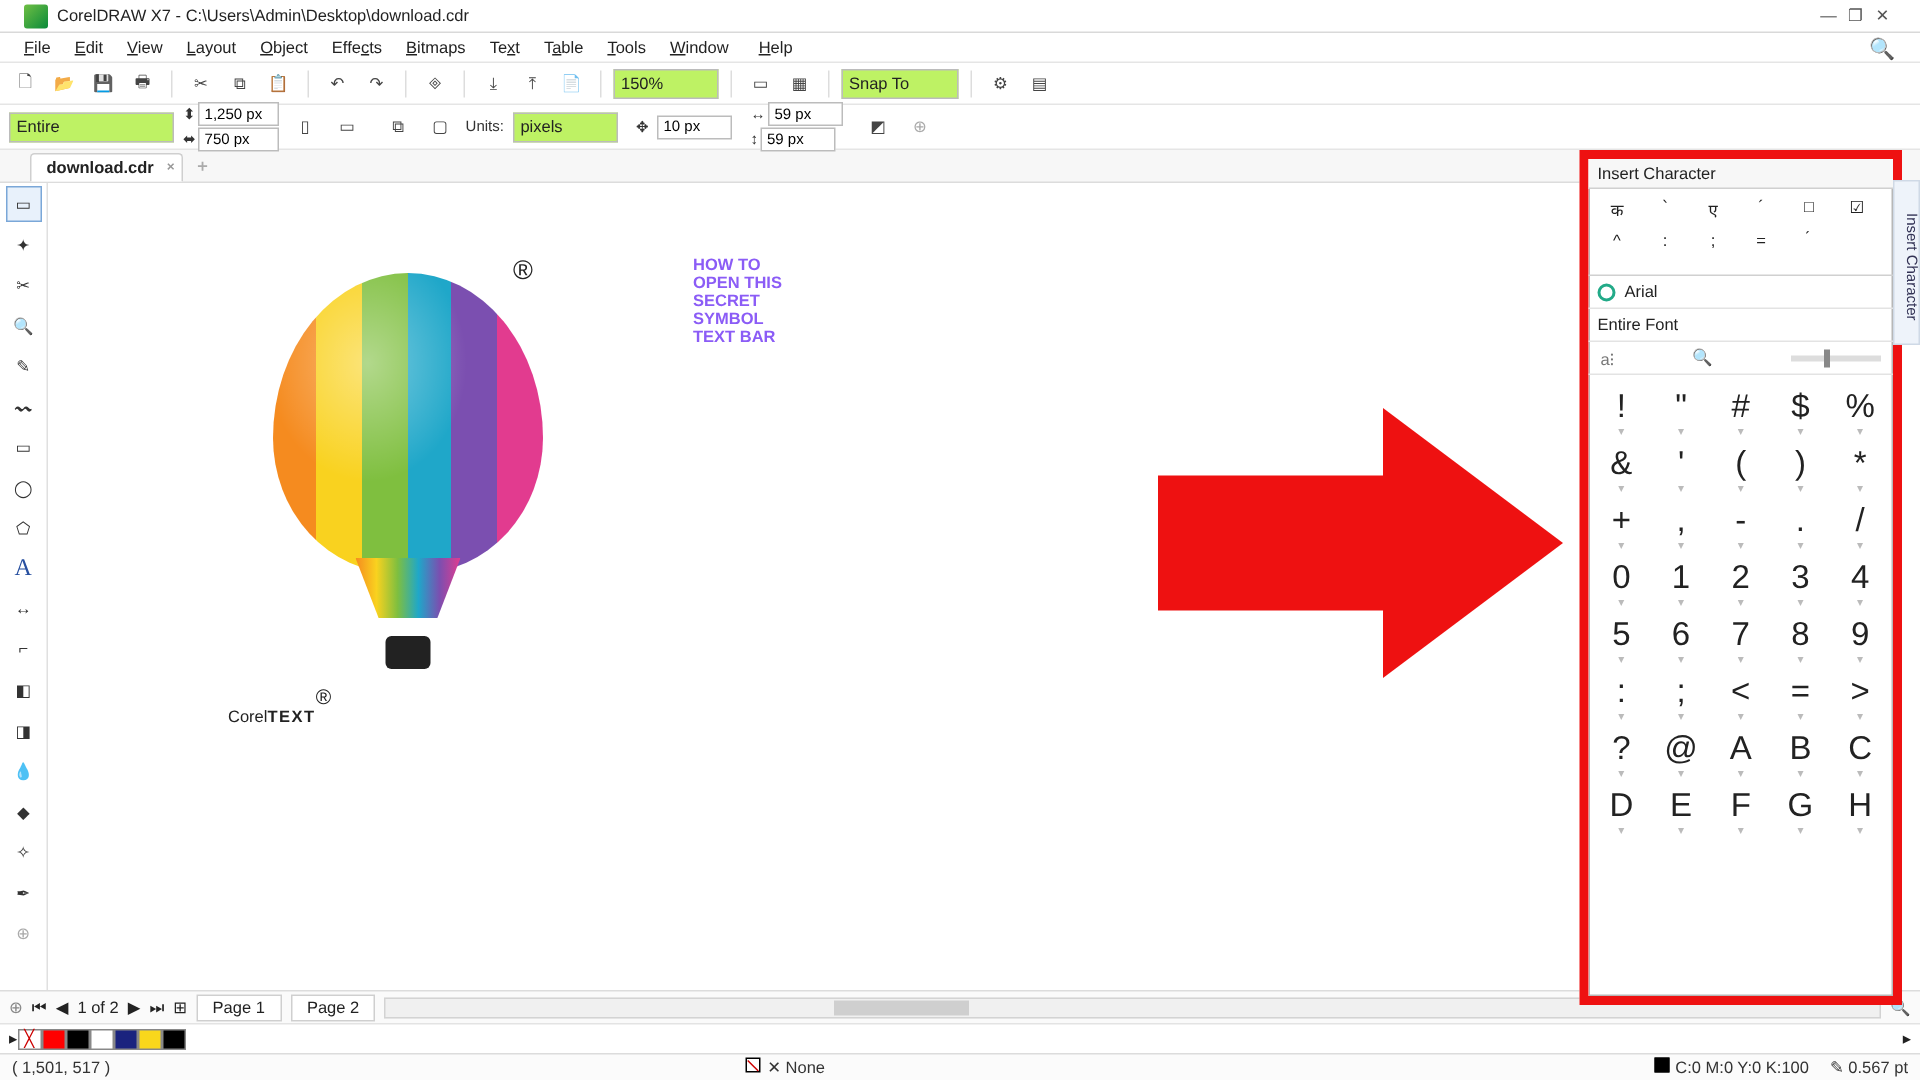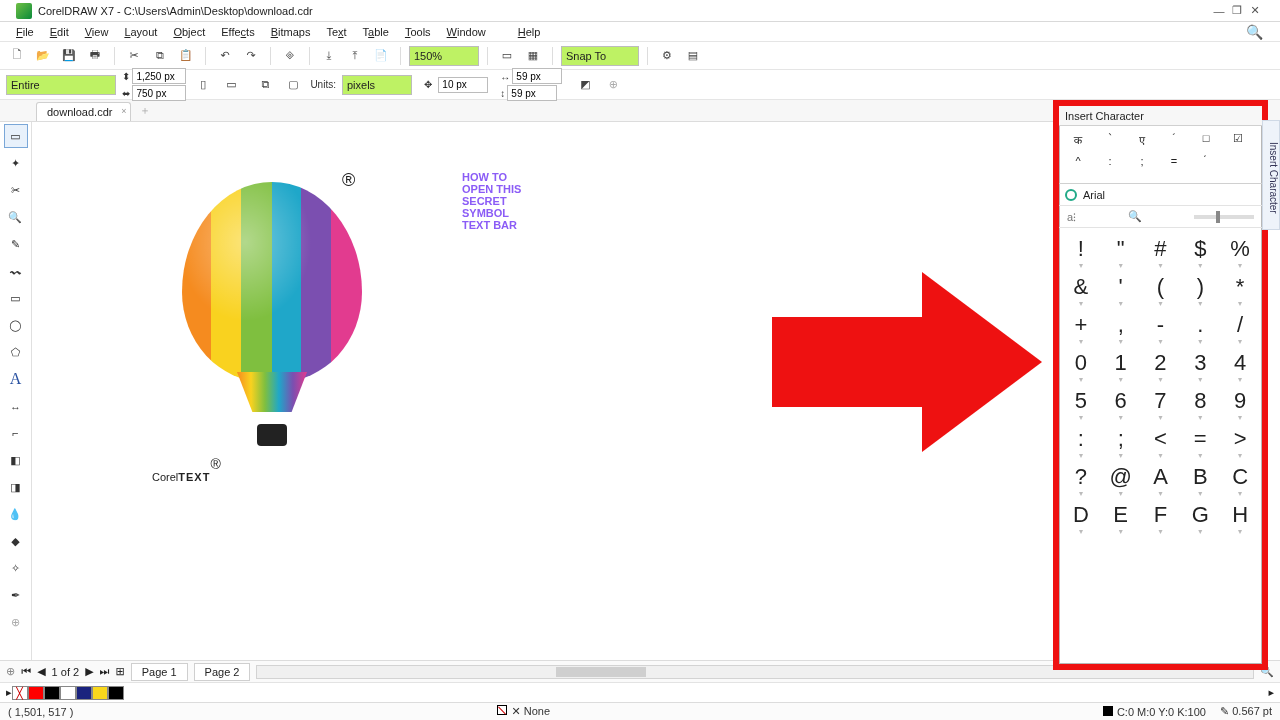--- a/index.html
+++ b/index.html
@@ -8,38 +8,38 @@
 
 .titlebar { height:22px; background:#fff; border-bottom:1px solid #d9d9d9; display:flex; align-items:center; padding:0 16px; }
 .titlebar .app-icon { width:16px; height:16px; margin-right:6px; background:linear-gradient(135deg,#6fbf44,#0a8a3a); border-radius:2px; }
 .titlebar .title { flex:1; }
 .titlebar .winbtn { width:18px; text-align:center; color:#555; cursor:default; }
 
 
 .menubar { height:20px; display:flex; align-items:center; padding:0 8px; border-bottom:1px solid #e5e5e5; }
 .menubar span { padding:2px 8px; }
 .menubar span u { text-decoration:underline; }
-.menubar .help-at-end { margin-left:16px; }
+.menubar .help-at-end { margin-left:4px; }
 .menubar .search-icon { margin-left:auto; color:#c0392b; font-size:14px; }
 
 
 .tbrow { height:28px; display:flex; align-items:center; padding:0 6px; border-bottom:1px solid #e5e5e5; gap:4px; }
 .tbrow .sep { width:1px; height:18px; background:#ddd; margin:0 4px; }
 .tbtn { width:22px; height:22px; border:1px solid transparent; display:flex; align-items:center; justify-content:center; color:#444; background:#fff; }
 .combo { height:20px; border:1px solid #bcbcbc; background:#bef264; display:flex; align-items:center; padding:0 4px; }
 .combo .arrow { margin-left:4px; font-size:8px; color:#555; }
 .mini { font-size:10px; color:#333; }
 
 
 .propbar { height:30px; display:flex; align-items:center; padding:0 6px; border-bottom:1px solid #e5e5e5; gap:6px; }
 .propbar .combo { min-width:110px; }
 .propbar input.num { width:54px; height:16px; border:1px solid #bcbcbc; font-size:10px; padding:0 3px; }
 
 
-.tabbar { height:22px; display:flex; align-items:flex-end; padding-left:36px; background:#f7f7f7; border-bottom:1px solid #dcdcdc; }
+.tabbar { height:22px; display:flex; align-items:flex-end; padding-left:20px; background:#f7f7f7; border-bottom:1px solid #dcdcdc;font-weight:bold; }
 .doc-tab { background:#fff; border:1px solid #cfcfcf; border-bottom:none; padding:3px 18px 3px 10px; border-radius:3px 3px 0 0; position:relative; }
 .doc-tab .x { position:absolute; right:4px; top:3px; color:#999; font-size:9px; }
 .doc-tab.add { background:transparent; border:none; color:#aaa; padding:3px 8px; }
 
 
 .main { display:flex; height:calc(720px - 22px - 20px - 28px - 30px - 22px - 22px - 20px - 18px); }
 .tools { width:32px; border-right:1px solid #e0e0e0; display:flex; flex-direction:column; align-items:center; padding-top:2px; gap:3px; background:#fff; }
 .tool { width:24px; height:24px; display:flex; align-items:center; justify-content:center; color:#333; }
 .tool.sel { border:1px solid #7aa7d8; background:#e8f1fb; }
 .ruler-h { height:18px; background:#fafafa; border-bottom:1px solid #d0d0d0; position:relative; font-size:9px; color:#777; overflow:hidden;}
@@ -326,20 +326,23 @@
       <span>☑</span>
       <span>^</span>
       <span>:</span>
       <span>;</span>
       <span>=</span>
       <span> ́</span>
     </div>
   <div class="fontrow">
     <span class="o"></span>
     <span>Arial</span>
+  </div>
+  <div class="filterrow">
+    <span>Entire Font</span>
   </div>
   <div class="zoomrow">
     <span>a⁝</span>
     <span>🔍</span>
     <div class="track"></div>
   </div>
   <div class="charset" id="charset">
       <div>!</div>
       <div>"</div>
       <div>#</div>

